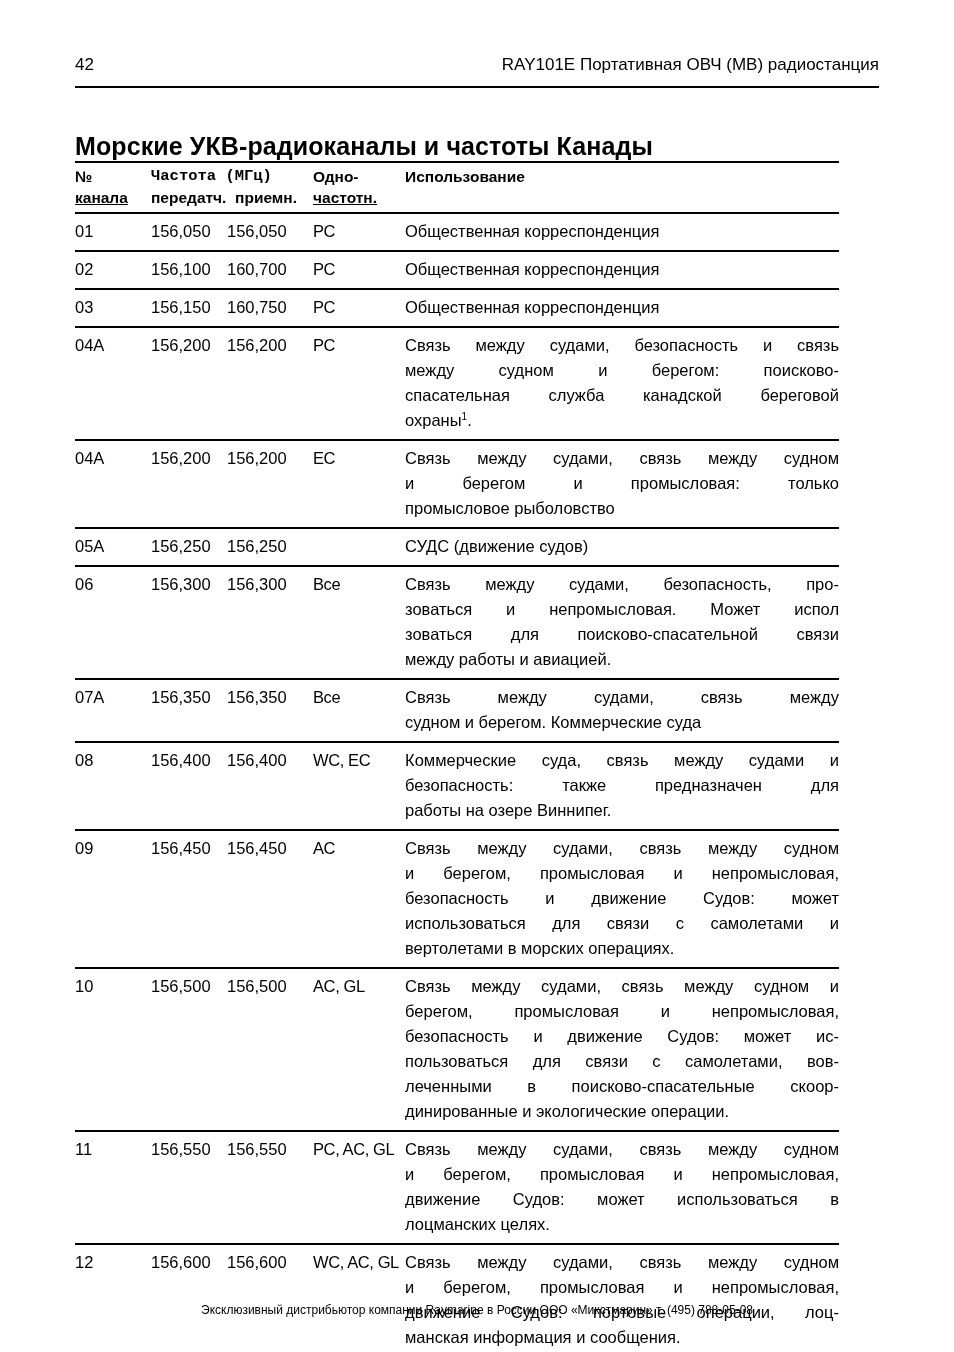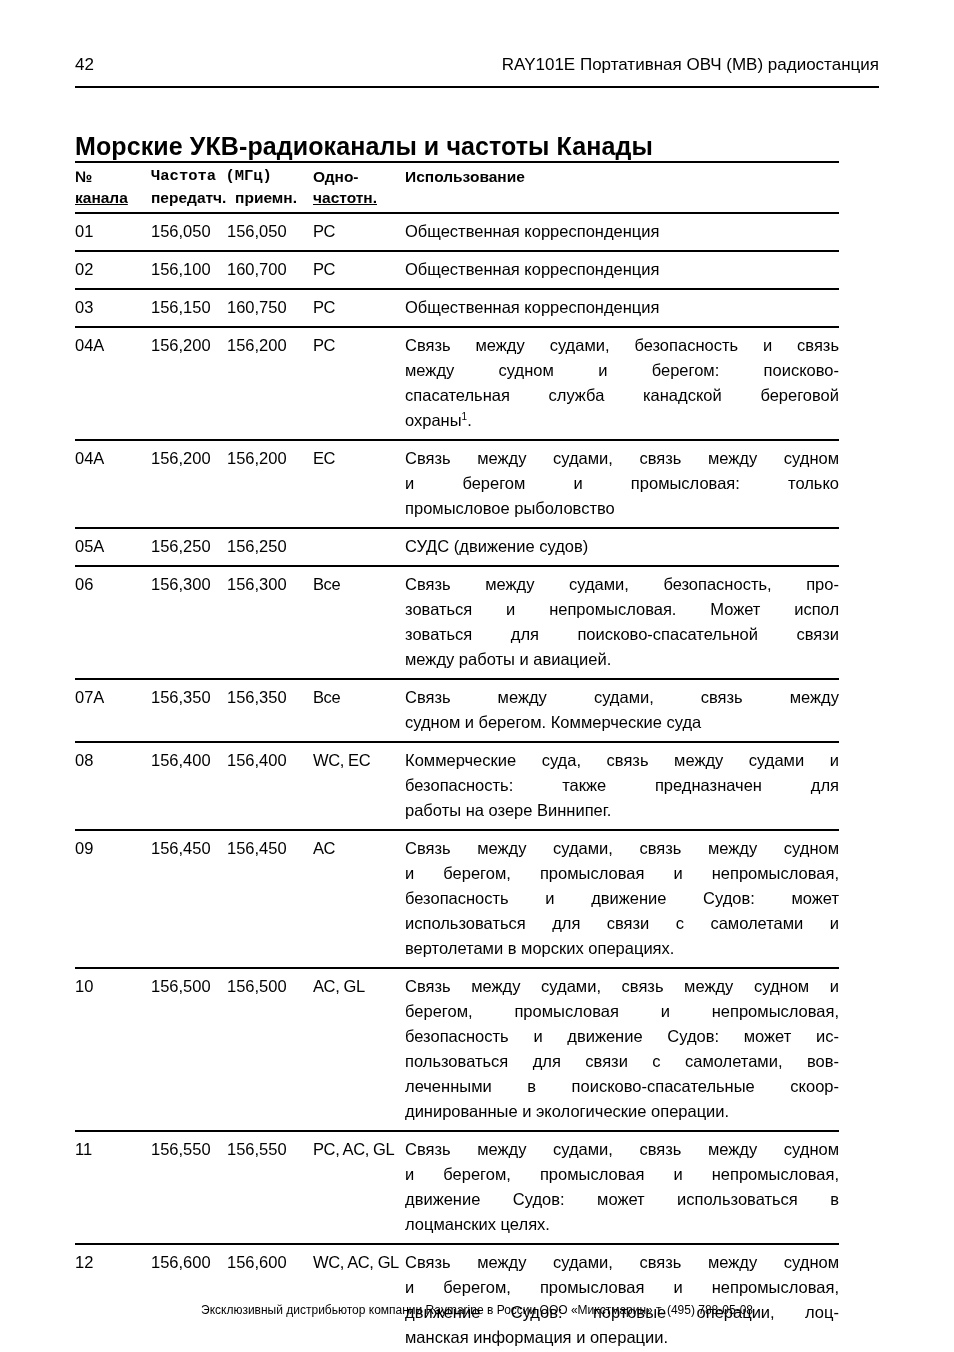--- a/index.html
+++ b/index.html
@@ -490,21 +490,21 @@
               <span>и</span>
               <span>непромысловая,</span>
             </span>
             <span class="use-line justify">
               <span>движение</span>
               <span>Судов:</span>
               <span>портовые</span>
               <span>операции,</span>
               <span>лоц-</span>
             </span>
-            <span class="use-line">манская информация и операции.</span>
+            <span class="use-line">манская информация и сообщения.</span>
           </td>
         </tr>
         <tr class="drow">
           <td class="cell-ch">13</td>
           <td class="cell-tx">156,650</td>
           <td class="cell-rx">156,650</td>
           <td class="cell-single">Все</td>
           <td class="cell-use">
             <span class="use-line justify">
               <span>Связь</span>

